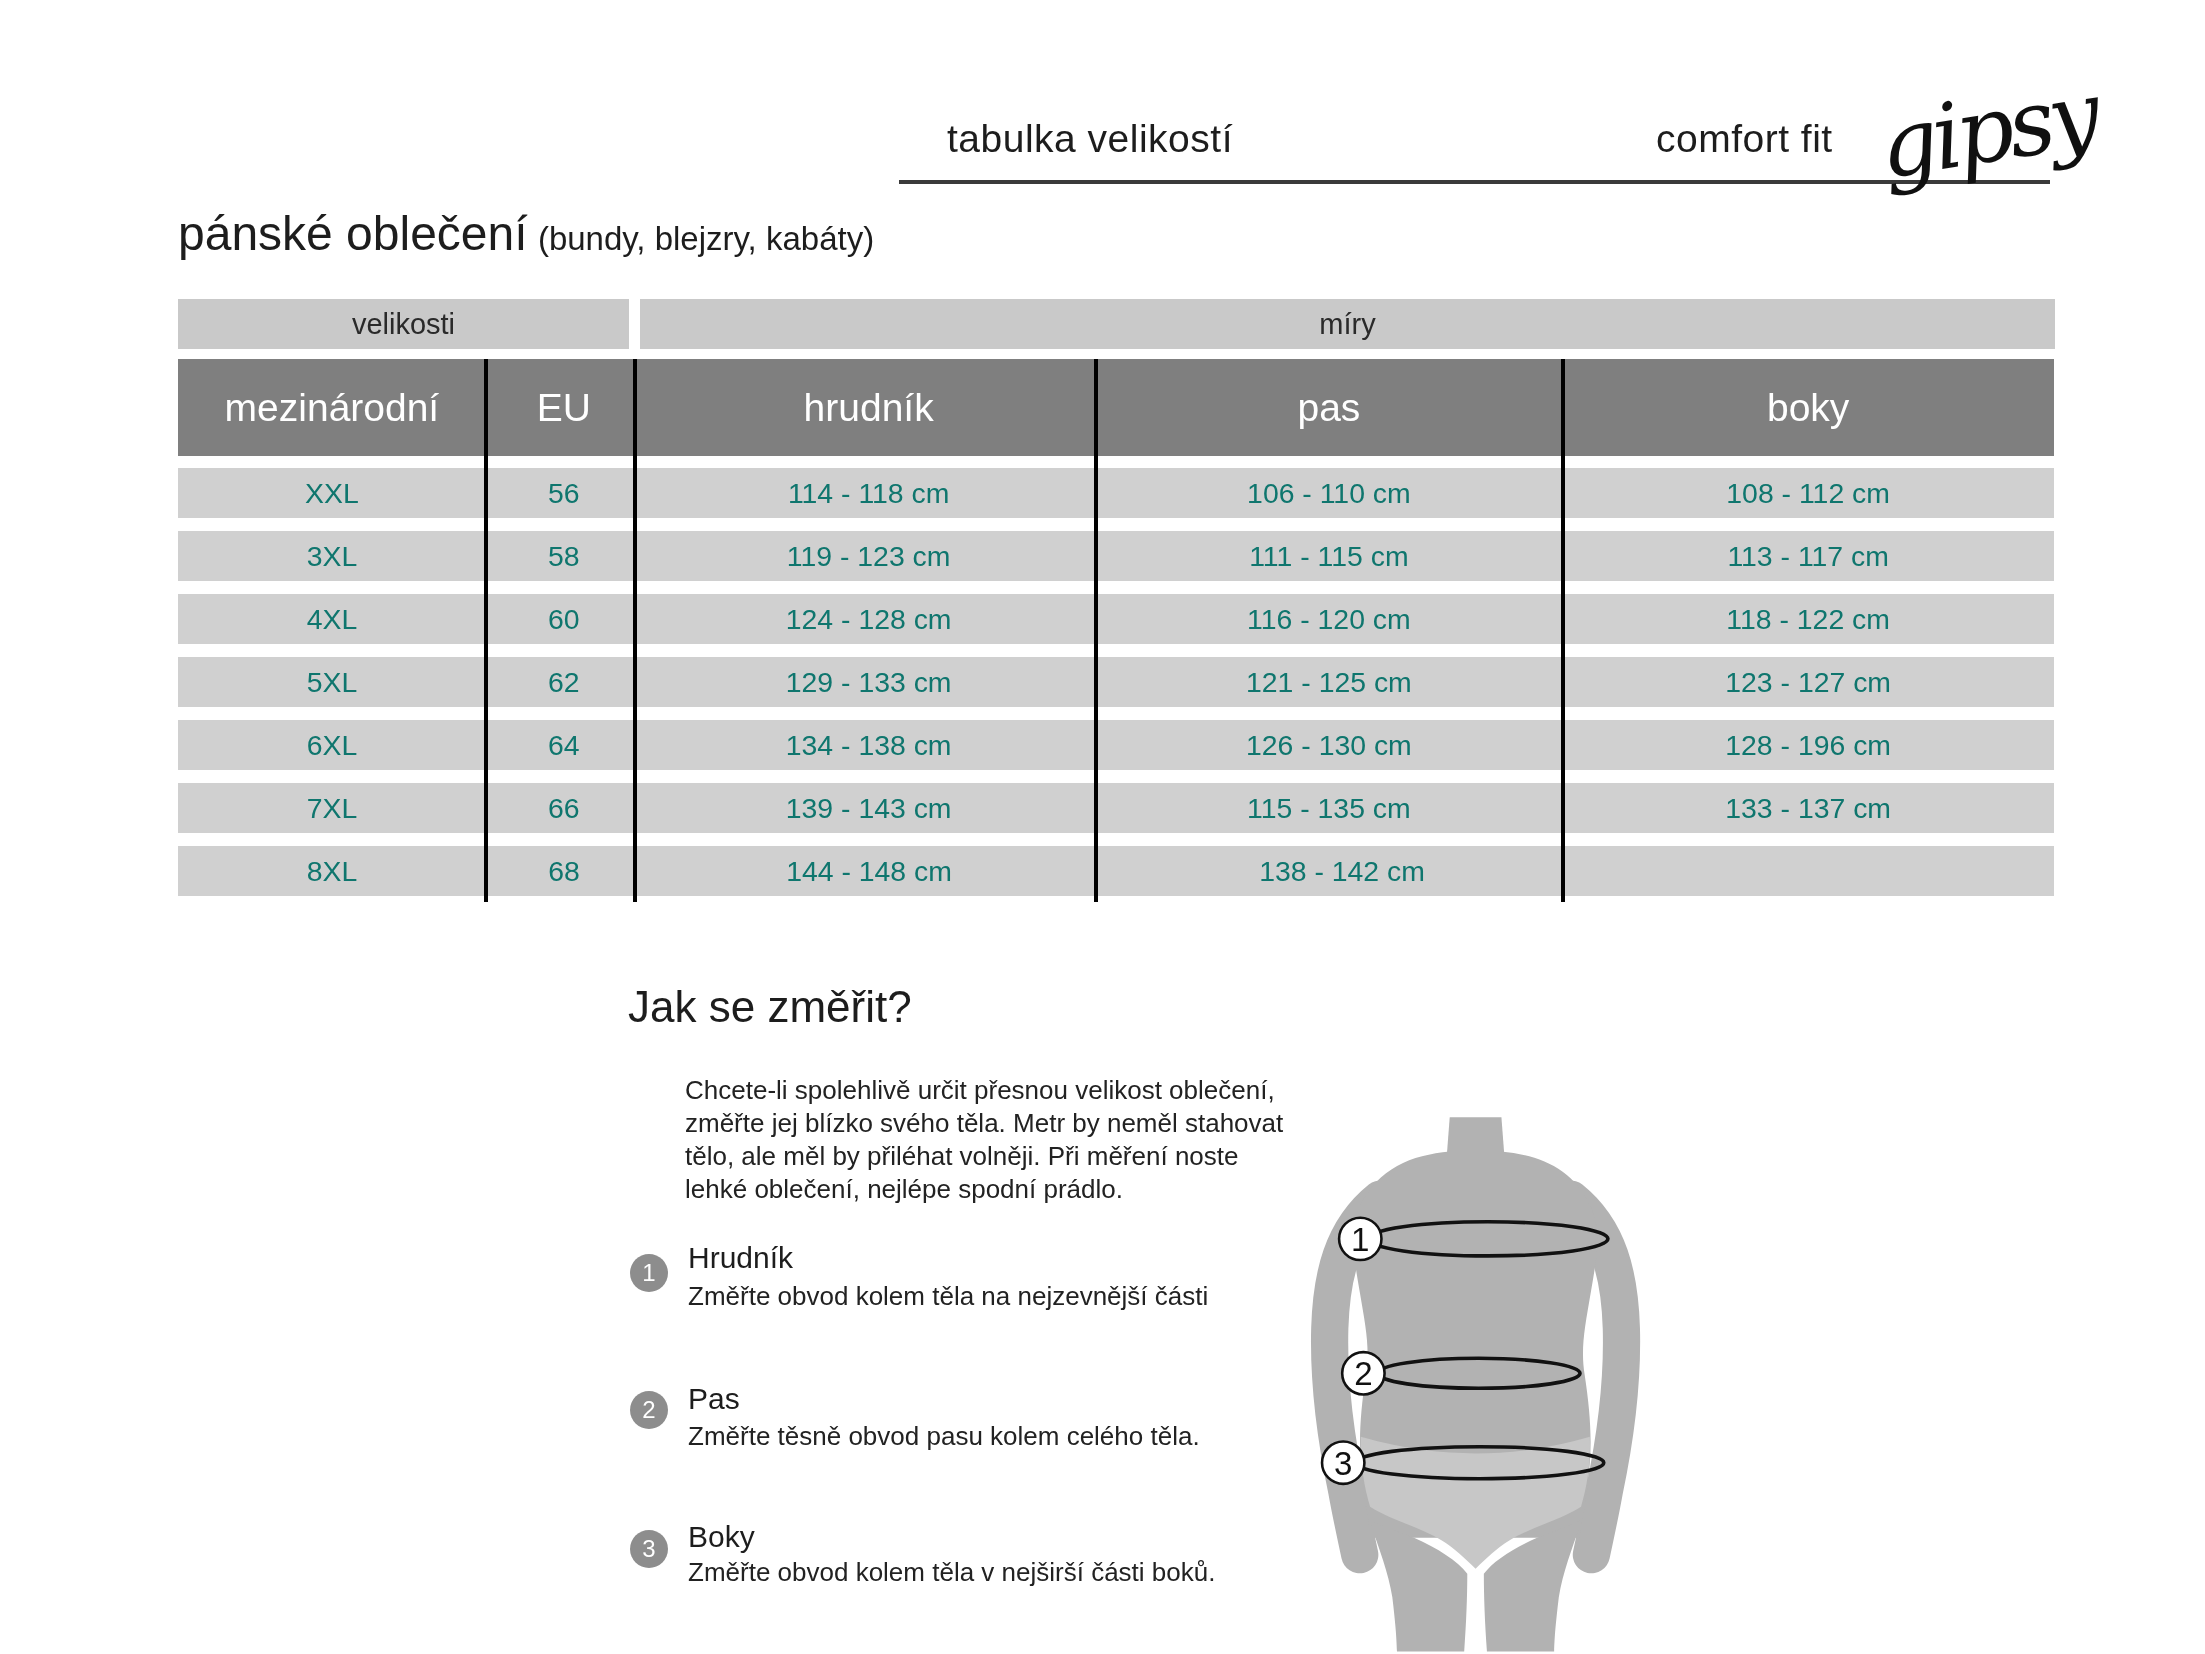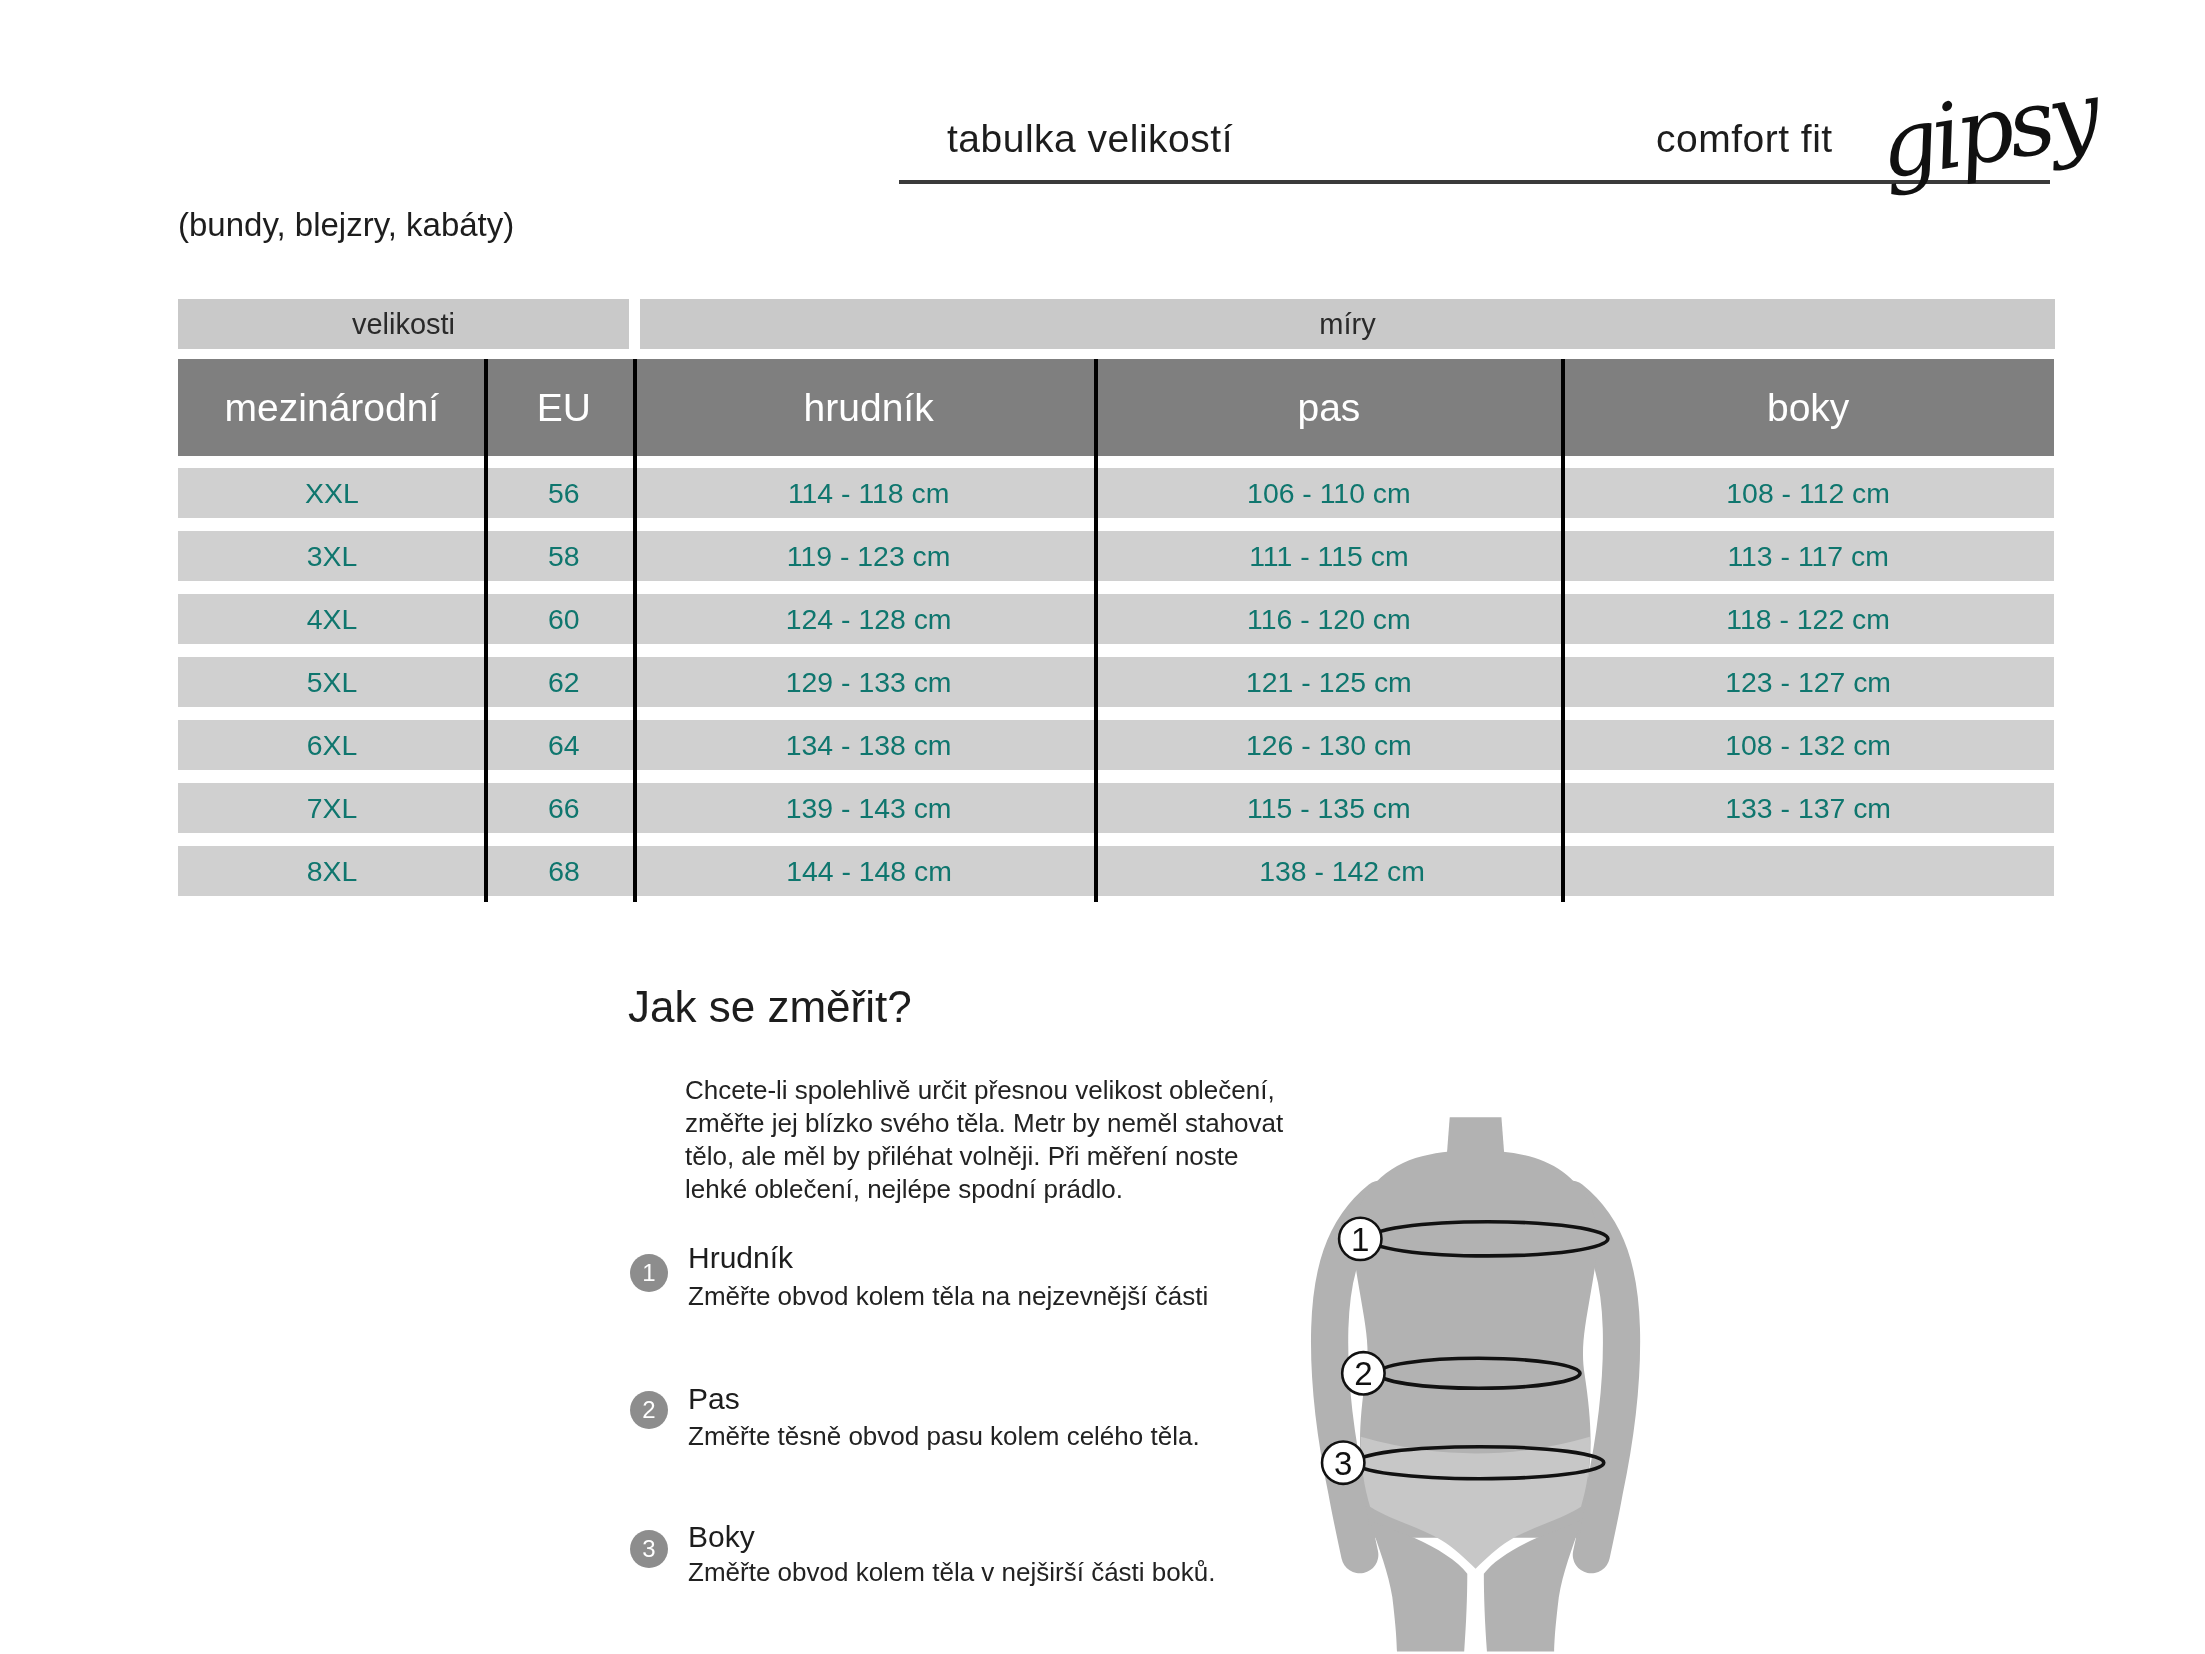--- a/index.html
+++ b/index.html
@@ -55,20 +55,21 @@
 <body>
 
 <div class="abs doc-title">tabulka velikostí</div>
 <div class="abs fit-label">comfort fit</div>
 <div class="abs header-rule"></div>
 <svg class="abs logo" viewBox="0 0 400 360" overflow="visible">
   <text x="12" y="205" font-family="DejaVu Serif, serif" font-style="italic" font-size="175" letter-spacing="-10" fill="#101010" transform="rotate(-9 200 180)">gipsy</text>
 </svg>
 
 <div class="abs category">
+  <span class="cat-main">pánské oblečení</span>
   <span class="cat-sub">(bundy, blejzry, kabáty)</span>
 </div>
 
 <div class="abs band band-sizes">velikosti</div>
 <div class="abs band band-measures">míry</div>
 
 <div class="abs thead">
   <div class="cell c1">mezinárodní</div>
   <div class="cell c2">EU</div>
   <div class="cell c3">hrudník</div>
@@ -103,21 +104,21 @@
     <div class="cell c2">62</div>
     <div class="cell c3">129 - 133 cm</div>
     <div class="cell c4">121 - 125 cm</div>
     <div class="cell c5">123 - 127 cm</div>
   </div>
   <div class="trow">
     <div class="cell c1">6XL</div>
     <div class="cell c2">64</div>
     <div class="cell c3">134 - 138 cm</div>
     <div class="cell c4">126 - 130 cm</div>
-    <div class="cell c5">108 - 132 cm</div>
+    <div class="cell c5">128 - 196 cm</div>
   </div>
   <div class="trow">
     <div class="cell c1">7XL</div>
     <div class="cell c2">66</div>
     <div class="cell c3">139 - 143 cm</div>
     <div class="cell c4">115 - 135 cm</div>
     <div class="cell c5">133 - 137 cm</div>
   </div>
   <div class="trow">
     <div class="cell c1">8XL</div>

